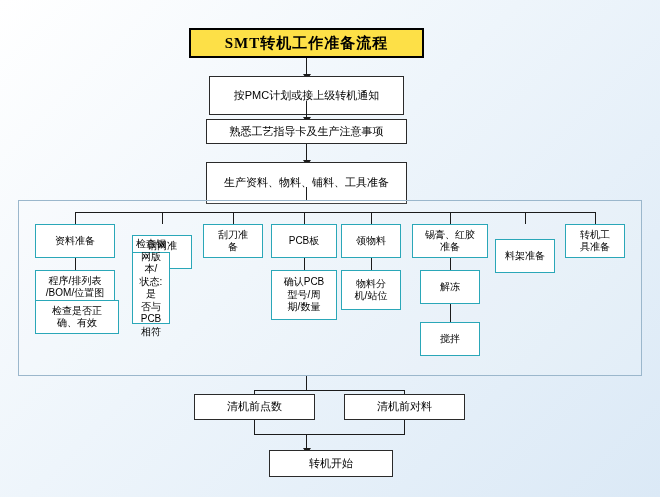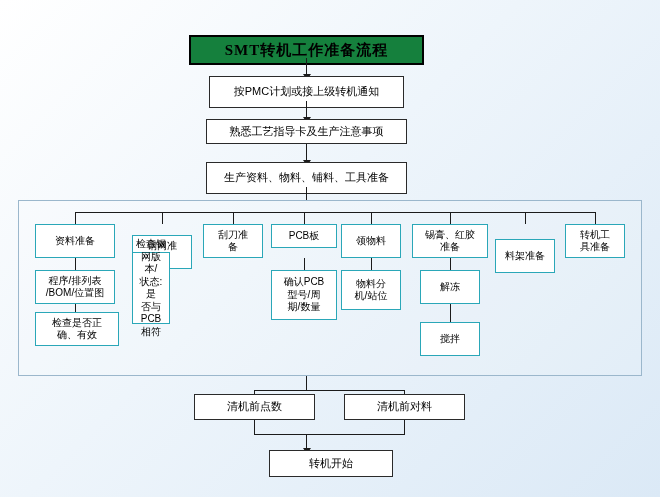--- a/index.html
+++ b/index.html
@@ -34,22 +34,21 @@
     color: #000;
     padding: 2px 3px;
     white-space: pre-line;
   }
   .title-node {
     border: 2px solid #000;
     font-family: "Liberation Serif", serif;
     font-weight: bold;
     font-size: 15px;
     letter-spacing: 1px;
-    background: #15803d;
-    margin-top: 7px;
+    background: #fde047;
   }
   .wide-node {
     font-size: 11px;
   }
   .cyan {
     border-color: #2aa7b8;
   }
   .group-box {
     position: absolute;
     box-sizing: border-box;
@@ -73,63 +72,63 @@
 </head>
 <body>
 
 <div id="stage">
 
   <div class="node title-node" style="left:189px; top:28px; width:235px; height:30px;">SMT转机工作准备流程</div>
 
   <div class="line v" style="left:306px; top:58px; height:18px;"></div>
   <div class="arrow" style="left:303px; top:74px;"></div>
 
-  <div class="node wide-node" style="left:209px; top:76px; width:195px; height:32px;">按PMC计划或接上级转机通知</div>
+  <div class="node wide-node" style="left:209px; top:76px; width:195px; height:39px;">按PMC计划或接上级转机通知</div>
 
   <div class="line v" style="left:306px; top:101px; height:18px;"></div>
   <div class="arrow" style="left:303px; top:117px;"></div>
 
   <div class="node wide-node" style="left:206px; top:119px; width:201px; height:25px;text-align:center;">熟悉工艺指导卡及生产注意事项</div>
 
   <div class="line v" style="left:306px; top:144px; height:18px;"></div>
   <div class="arrow" style="left:303px; top:160px;"></div>
 
-  <div class="node wide-node" style="left:206px; top:162px; width:201px; height:32px;">生产资料、物料、铺料、工具准备</div>
+  <div class="node wide-node" style="left:206px; top:162px; width:201px; height:42px;">生产资料、物料、铺料、工具准备</div>
 
   <div class="line v" style="left:306px; top:187px; height:13px;"></div>
 
   <div class="group-box" style="left:18px; top:200px; width:624px; height:176px;"></div>
 
   <div class="line h" style="left:75px; top:212px; width:520px;"></div>
 
   <div class="line v" style="left:75px; top:212px; height:12px;"></div>
   <div class="node cyan" style="left:35px; top:224px; width:80px; height:34px;">资料准备</div>
   <div class="line v" style="left:75px; top:258px; height:12px;"></div>
   <div class="node cyan" style="left:35px; top:270px; width:80px; height:34px;">程序/排列表
 /BOM/位置图</div>
   <div class="line v" style="left:75px; top:304px; height:12px;"></div>
-  <div class="node cyan" style="left:35px; top:312px; width:84px; height:34px;">检查是否正
+  <div class="node cyan" style="left:35px; top:300px; width:84px; height:34px;">检查是否正
 确、有效</div>
 
   <div class="line v" style="left:162px; top:212px; height:12px;"></div>
   <div class="node cyan" style="left:132px; top:224px; width:60px; height:34px;margin-top:11px;">钢网准
 备</div>
   <div class="line v" style="left:162px; top:258px; height:12px;"></div>
   <div class="node cyan" style="left:132px; top:252px; width:38px; height:72px;">检查钢
 网版本/
 状态:是
 否与PCB
 相符</div>
 
   <div class="line v" style="left:233px; top:212px; height:12px;"></div>
   <div class="node cyan" style="left:203px; top:224px; width:60px; height:34px;">刮刀准
 备</div>
 
   <div class="line v" style="left:304px; top:212px; height:12px;"></div>
-  <div class="node cyan" style="left:271px; top:224px; width:66px; height:24px;">PCB板</div>
+  <div class="node cyan" style="left:271px; top:224px; width:66px; height:34px;">PCB板</div>
   <div class="line v" style="left:304px; top:258px; height:12px;"></div>
   <div class="node cyan" style="left:271px; top:270px; width:66px; height:50px;">确认PCB
 型号/周
 期/数量</div>
 
   <div class="line v" style="left:371px; top:212px; height:12px;"></div>
   <div class="node cyan" style="left:341px; top:224px; width:60px; height:34px;">领物料</div>
   <div class="line v" style="left:371px; top:258px; height:12px;"></div>
   <div class="node cyan" style="left:341px; top:270px; width:60px; height:40px;">物料分
 机/站位</div>

